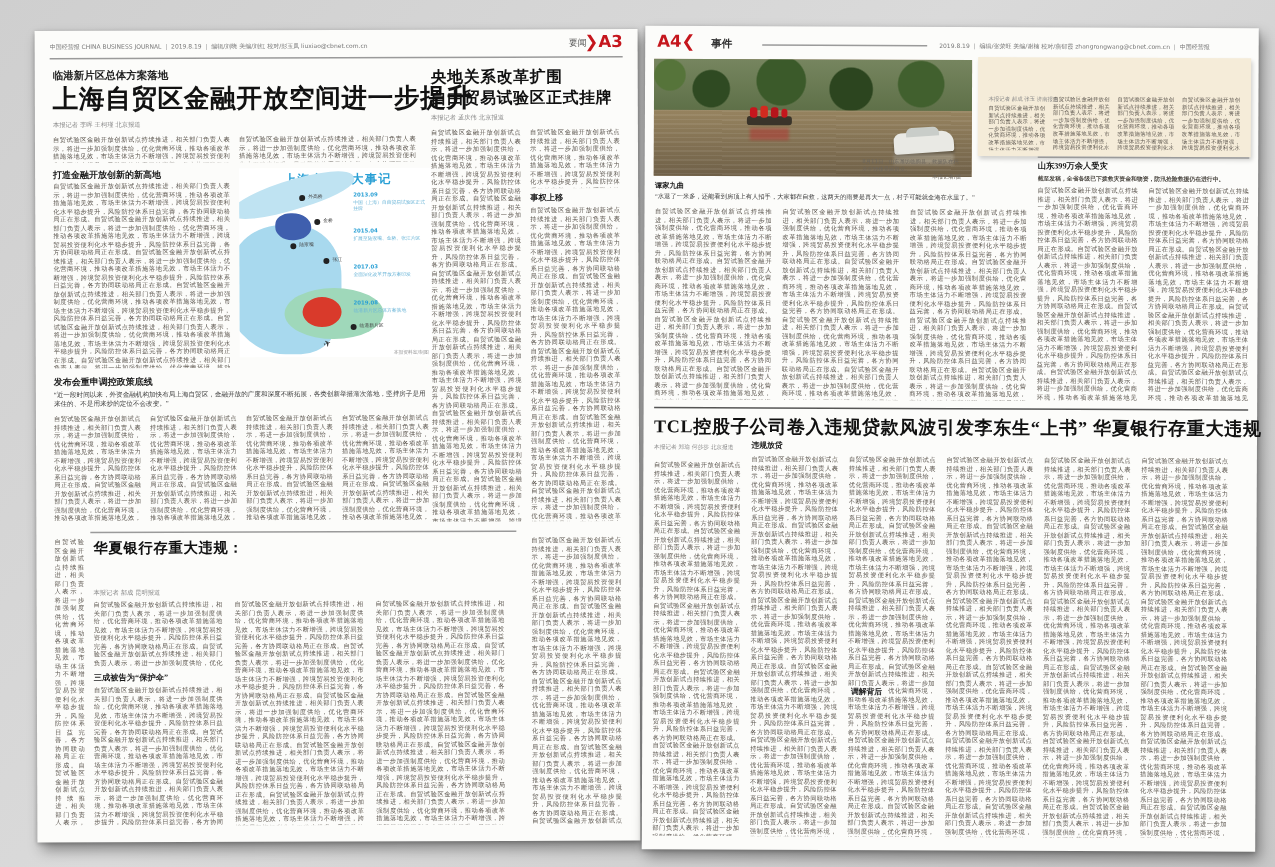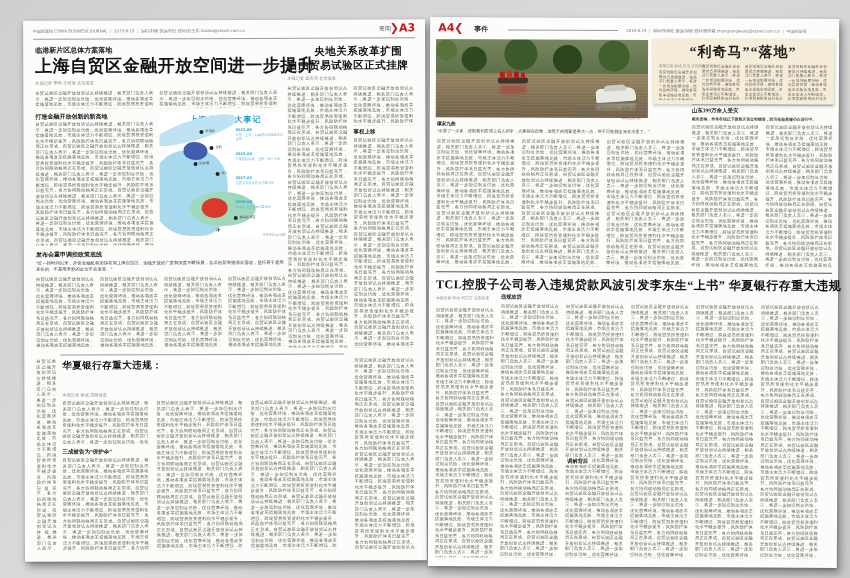--- a/index.html
+++ b/index.html
@@ -108,21 +108,21 @@
     <div class="rule" style="left:36px;width:284px;top:334px;"></div>
     <div class="col" style="left:12px;top:338px;width:20px;height:192px;">自贸试验区金融开放创新试点持续推进，相关部门负责人表示，将进一步加强制度供给，优化营商环境，推动各项改革措施落地见效，市场主体活力不断增强，跨境贸易投资便利化水平稳步提升，风险防控体系日益完善，各方协同联动格局正在形成。自贸试验区金融开放创新试点持续推进，相关部门负责人表示，将进一步加强制度供给，优化营商环境，推动各项改革措施落地见效，市场主体活力不断增强，跨境贸易投资便利化水平稳步提升，风险防控体系日益完善，各方协同联动格局正在形成。自贸试验区金融开放创新试点持续推进，相关部门负责人表示，将进一步加强制度供给，优化营商环境，推动各项改革措施落地见效，市场主体活力不断增强，跨境贸易投资便利化水平稳步提升，风险防控体系日益完善，各方协同联动格局正在形成。自贸试验区金融开放创新试点持续推进，相关部门负责人表示，将进一步加强制度供给，优化营商环境，推动各项改革措施落地见效，市场主体活力不断增强，跨境贸易投资便利化水平稳步提升，风险防控体系日益完善，各方协同联动格局正在形成。</div>
     <div class="abs headline" style="left:38px;top:339px;font-size:9.5px;">华夏银行存重大违规：</div>
     <div class="abs byline" style="left:38px;top:372px;">本报记者 郝成 昆明报道</div>
     <div class="col" style="left:38px;top:380px;width:86px;height:44px;">自贸试验区金融开放创新试点持续推进，相关部门负责人表示，将进一步加强制度供给，优化营商环境，推动各项改革措施落地见效，市场主体活力不断增强，跨境贸易投资便利化水平稳步提升，风险防控体系日益完善，各方协同联动格局正在形成。自贸试验区金融开放创新试点持续推进，相关部门负责人表示，将进一步加强制度供给，优化营商环境，推动各项改革措施落地见效，市场主体活力不断增强，跨境贸易投资便利化水平稳步提升，风险防控体系日益完善，各方协同联动格局正在形成。自贸试验区金融开放创新试点持续推进，相关部门负责人表示，将进一步加强制度供给，优化营商环境，推动各项改革措施落地见效，市场主体活力不断增强，跨境贸易投资便利化水平稳步提升，风险防控体系日益完善，各方协同联动格局正在形成。</div>
     <div class="abs subhead" style="left:38px;top:428px;font-size:5.5px;">三成被告为“保护伞”</div>
     <div class="col" style="left:38px;top:437px;width:86px;height:93px;">自贸试验区金融开放创新试点持续推进，相关部门负责人表示，将进一步加强制度供给，优化营商环境，推动各项改革措施落地见效，市场主体活力不断增强，跨境贸易投资便利化水平稳步提升，风险防控体系日益完善，各方协同联动格局正在形成。自贸试验区金融开放创新试点持续推进，相关部门负责人表示，将进一步加强制度供给，优化营商环境，推动各项改革措施落地见效，市场主体活力不断增强，跨境贸易投资便利化水平稳步提升，风险防控体系日益完善，各方协同联动格局正在形成。自贸试验区金融开放创新试点持续推进，相关部门负责人表示，将进一步加强制度供给，优化营商环境，推动各项改革措施落地见效，市场主体活力不断增强，跨境贸易投资便利化水平稳步提升，风险防控体系日益完善，各方协同联动格局正在形成。自贸试验区金融开放创新试点持续推进，相关部门负责人表示，将进一步加强制度供给，优化营商环境，推动各项改革措施落地见效，市场主体活力不断增强，跨境贸易投资便利化水平稳步提升，风险防控体系日益完善，各方协同联动格局正在形成。自贸试验区金融开放创新试点持续推进，相关部门负责人表示，将进一步加强制度供给，优化营商环境，推动各项改革措施落地见效，市场主体活力不断增强，跨境贸易投资便利化水平稳步提升，风险防控体系日益完善，各方协同联动格局正在形成。</div>
     <div class="col" style="left:132px;top:380px;width:86px;height:150px;">自贸试验区金融开放创新试点持续推进，相关部门负责人表示，将进一步加强制度供给，优化营商环境，推动各项改革措施落地见效，市场主体活力不断增强，跨境贸易投资便利化水平稳步提升，风险防控体系日益完善，各方协同联动格局正在形成。自贸试验区金融开放创新试点持续推进，相关部门负责人表示，将进一步加强制度供给，优化营商环境，推动各项改革措施落地见效，市场主体活力不断增强，跨境贸易投资便利化水平稳步提升，风险防控体系日益完善，各方协同联动格局正在形成。自贸试验区金融开放创新试点持续推进，相关部门负责人表示，将进一步加强制度供给，优化营商环境，推动各项改革措施落地见效，市场主体活力不断增强，跨境贸易投资便利化水平稳步提升，风险防控体系日益完善，各方协同联动格局正在形成。自贸试验区金融开放创新试点持续推进，相关部门负责人表示，将进一步加强制度供给，优化营商环境，推动各项改革措施落地见效，市场主体活力不断增强，跨境贸易投资便利化水平稳步提升，风险防控体系日益完善，各方协同联动格局正在形成。自贸试验区金融开放创新试点持续推进，相关部门负责人表示，将进一步加强制度供给，优化营商环境，推动各项改革措施落地见效，市场主体活力不断增强，跨境贸易投资便利化水平稳步提升，风险防控体系日益完善，各方协同联动格局正在形成。自贸试验区金融开放创新试点持续推进，相关部门负责人表示，将进一步加强制度供给，优化营商环境，推动各项改革措施落地见效，市场主体活力不断增强，跨境贸易投资便利化水平稳步提升，风险防控体系日益完善，各方协同联动格局正在形成。自贸试验区金融开放创新试点持续推进，相关部门负责人表示，将进一步加强制度供给，优化营商环境，推动各项改革措施落地见效，市场主体活力不断增强，跨境贸易投资便利化水平稳步提升，风险防控体系日益完善，各方协同联动格局正在形成。自贸试验区金融开放创新试点持续推进，相关部门负责人表示，将进一步加强制度供给，优化营商环境，推动各项改革措施落地见效，市场主体活力不断增强，跨境贸易投资便利化水平稳步提升，风险防控体系日益完善，各方协同联动格局正在形成。</div>
     <div class="col" style="left:226px;top:380px;width:86px;height:150px;">自贸试验区金融开放创新试点持续推进，相关部门负责人表示，将进一步加强制度供给，优化营商环境，推动各项改革措施落地见效，市场主体活力不断增强，跨境贸易投资便利化水平稳步提升，风险防控体系日益完善，各方协同联动格局正在形成。自贸试验区金融开放创新试点持续推进，相关部门负责人表示，将进一步加强制度供给，优化营商环境，推动各项改革措施落地见效，市场主体活力不断增强，跨境贸易投资便利化水平稳步提升，风险防控体系日益完善，各方协同联动格局正在形成。自贸试验区金融开放创新试点持续推进，相关部门负责人表示，将进一步加强制度供给，优化营商环境，推动各项改革措施落地见效，市场主体活力不断增强，跨境贸易投资便利化水平稳步提升，风险防控体系日益完善，各方协同联动格局正在形成。自贸试验区金融开放创新试点持续推进，相关部门负责人表示，将进一步加强制度供给，优化营商环境，推动各项改革措施落地见效，市场主体活力不断增强，跨境贸易投资便利化水平稳步提升，风险防控体系日益完善，各方协同联动格局正在形成。自贸试验区金融开放创新试点持续推进，相关部门负责人表示，将进一步加强制度供给，优化营商环境，推动各项改革措施落地见效，市场主体活力不断增强，跨境贸易投资便利化水平稳步提升，风险防控体系日益完善，各方协同联动格局正在形成。自贸试验区金融开放创新试点持续推进，相关部门负责人表示，将进一步加强制度供给，优化营商环境，推动各项改革措施落地见效，市场主体活力不断增强，跨境贸易投资便利化水平稳步提升，风险防控体系日益完善，各方协同联动格局正在形成。自贸试验区金融开放创新试点持续推进，相关部门负责人表示，将进一步加强制度供给，优化营商环境，推动各项改革措施落地见效，市场主体活力不断增强，跨境贸易投资便利化水平稳步提升，风险防控体系日益完善，各方协同联动格局正在形成。自贸试验区金融开放创新试点持续推进，相关部门负责人表示，将进一步加强制度供给，优化营商环境，推动各项改革措施落地见效，市场主体活力不断增强，跨境贸易投资便利化水平稳步提升，风险防控体系日益完善，各方协同联动格局正在形成。</div>
 
-    <div class="abs headline" style="left:264px;top:25px;font-size:10.5px;margin-left:27px;">央地关系改革扩围</div>
+    <div class="abs headline" style="left:264px;top:25px;font-size:10.5px;">央地关系改革扩围</div>
     <div class="abs headline" style="left:264px;top:39px;font-size:10.5px;">自由贸易试验区正式挂牌</div>
     <div class="abs byline" style="left:264px;top:56px;">本报记者 孟庆伟 北京报道</div>
     <div class="col" style="left:264px;top:66px;width:60px;height:262px;">自贸试验区金融开放创新试点持续推进，相关部门负责人表示，将进一步加强制度供给，优化营商环境，推动各项改革措施落地见效，市场主体活力不断增强，跨境贸易投资便利化水平稳步提升，风险防控体系日益完善，各方协同联动格局正在形成。自贸试验区金融开放创新试点持续推进，相关部门负责人表示，将进一步加强制度供给，优化营商环境，推动各项改革措施落地见效，市场主体活力不断增强，跨境贸易投资便利化水平稳步提升，风险防控体系日益完善，各方协同联动格局正在形成。自贸试验区金融开放创新试点持续推进，相关部门负责人表示，将进一步加强制度供给，优化营商环境，推动各项改革措施落地见效，市场主体活力不断增强，跨境贸易投资便利化水平稳步提升，风险防控体系日益完善，各方协同联动格局正在形成。自贸试验区金融开放创新试点持续推进，相关部门负责人表示，将进一步加强制度供给，优化营商环境，推动各项改革措施落地见效，市场主体活力不断增强，跨境贸易投资便利化水平稳步提升，风险防控体系日益完善，各方协同联动格局正在形成。自贸试验区金融开放创新试点持续推进，相关部门负责人表示，将进一步加强制度供给，优化营商环境，推动各项改革措施落地见效，市场主体活力不断增强，跨境贸易投资便利化水平稳步提升，风险防控体系日益完善，各方协同联动格局正在形成。自贸试验区金融开放创新试点持续推进，相关部门负责人表示，将进一步加强制度供给，优化营商环境，推动各项改革措施落地见效，市场主体活力不断增强，跨境贸易投资便利化水平稳步提升，风险防控体系日益完善，各方协同联动格局正在形成。自贸试验区金融开放创新试点持续推进，相关部门负责人表示，将进一步加强制度供给，优化营商环境，推动各项改革措施落地见效，市场主体活力不断增强，跨境贸易投资便利化水平稳步提升，风险防控体系日益完善，各方协同联动格局正在形成。自贸试验区金融开放创新试点持续推进，相关部门负责人表示，将进一步加强制度供给，优化营商环境，推动各项改革措施落地见效，市场主体活力不断增强，跨境贸易投资便利化水平稳步提升，风险防控体系日益完善，各方协同联动格局正在形成。自贸试验区金融开放创新试点持续推进，相关部门负责人表示，将进一步加强制度供给，优化营商环境，推动各项改革措施落地见效，市场主体活力不断增强，跨境贸易投资便利化水平稳步提升，风险防控体系日益完善，各方协同联动格局正在形成。自贸试验区金融开放创新试点持续推进，相关部门负责人表示，将进一步加强制度供给，优化营商环境，推动各项改革措施落地见效，市场主体活力不断增强，跨境贸易投资便利化水平稳步提升，风险防控体系日益完善，各方协同联动格局正在形成。自贸试验区金融开放创新试点持续推进，相关部门负责人表示，将进一步加强制度供给，优化营商环境，推动各项改革措施落地见效，市场主体活力不断增强，跨境贸易投资便利化水平稳步提升，风险防控体系日益完善，各方协同联动格局正在形成。自贸试验区金融开放创新试点持续推进，相关部门负责人表示，将进一步加强制度供给，优化营商环境，推动各项改革措施落地见效，市场主体活力不断增强，跨境贸易投资便利化水平稳步提升，风险防控体系日益完善，各方协同联动格局正在形成。</div>
     <div class="col" style="left:330px;top:66px;width:60px;height:40px;">自贸试验区金融开放创新试点持续推进，相关部门负责人表示，将进一步加强制度供给，优化营商环境，推动各项改革措施落地见效，市场主体活力不断增强，跨境贸易投资便利化水平稳步提升，风险防控体系日益完善，各方协同联动格局正在形成。自贸试验区金融开放创新试点持续推进，相关部门负责人表示，将进一步加强制度供给，优化营商环境，推动各项改革措施落地见效，市场主体活力不断增强，跨境贸易投资便利化水平稳步提升，风险防控体系日益完善，各方协同联动格局正在形成。自贸试验区金融开放创新试点持续推进，相关部门负责人表示，将进一步加强制度供给，优化营商环境，推动各项改革措施落地见效，市场主体活力不断增强，跨境贸易投资便利化水平稳步提升，风险防控体系日益完善，各方协同联动格局正在形成。</div>
     <div class="abs subhead" style="left:330px;top:109px;font-size:5.5px;">事权上移</div>
     <div class="col" style="left:330px;top:118px;width:60px;height:210px;">自贸试验区金融开放创新试点持续推进，相关部门负责人表示，将进一步加强制度供给，优化营商环境，推动各项改革措施落地见效，市场主体活力不断增强，跨境贸易投资便利化水平稳步提升，风险防控体系日益完善，各方协同联动格局正在形成。自贸试验区金融开放创新试点持续推进，相关部门负责人表示，将进一步加强制度供给，优化营商环境，推动各项改革措施落地见效，市场主体活力不断增强，跨境贸易投资便利化水平稳步提升，风险防控体系日益完善，各方协同联动格局正在形成。自贸试验区金融开放创新试点持续推进，相关部门负责人表示，将进一步加强制度供给，优化营商环境，推动各项改革措施落地见效，市场主体活力不断增强，跨境贸易投资便利化水平稳步提升，风险防控体系日益完善，各方协同联动格局正在形成。自贸试验区金融开放创新试点持续推进，相关部门负责人表示，将进一步加强制度供给，优化营商环境，推动各项改革措施落地见效，市场主体活力不断增强，跨境贸易投资便利化水平稳步提升，风险防控体系日益完善，各方协同联动格局正在形成。自贸试验区金融开放创新试点持续推进，相关部门负责人表示，将进一步加强制度供给，优化营商环境，推动各项改革措施落地见效，市场主体活力不断增强，跨境贸易投资便利化水平稳步提升，风险防控体系日益完善，各方协同联动格局正在形成。自贸试验区金融开放创新试点持续推进，相关部门负责人表示，将进一步加强制度供给，优化营商环境，推动各项改革措施落地见效，市场主体活力不断增强，跨境贸易投资便利化水平稳步提升，风险防控体系日益完善，各方协同联动格局正在形成。自贸试验区金融开放创新试点持续推进，相关部门负责人表示，将进一步加强制度供给，优化营商环境，推动各项改革措施落地见效，市场主体活力不断增强，跨境贸易投资便利化水平稳步提升，风险防控体系日益完善，各方协同联动格局正在形成。自贸试验区金融开放创新试点持续推进，相关部门负责人表示，将进一步加强制度供给，优化营商环境，推动各项改革措施落地见效，市场主体活力不断增强，跨境贸易投资便利化水平稳步提升，风险防控体系日益完善，各方协同联动格局正在形成。自贸试验区金融开放创新试点持续推进，相关部门负责人表示，将进一步加强制度供给，优化营商环境，推动各项改革措施落地见效，市场主体活力不断增强，跨境贸易投资便利化水平稳步提升，风险防控体系日益完善，各方协同联动格局正在形成。自贸试验区金融开放创新试点持续推进，相关部门负责人表示，将进一步加强制度供给，优化营商环境，推动各项改革措施落地见效，市场主体活力不断增强，跨境贸易投资便利化水平稳步提升，风险防控体系日益完善，各方协同联动格局正在形成。</div>
     <div class="col" style="left:330px;top:338px;width:60px;height:192px;">自贸试验区金融开放创新试点持续推进，相关部门负责人表示，将进一步加强制度供给，优化营商环境，推动各项改革措施落地见效，市场主体活力不断增强，跨境贸易投资便利化水平稳步提升，风险防控体系日益完善，各方协同联动格局正在形成。自贸试验区金融开放创新试点持续推进，相关部门负责人表示，将进一步加强制度供给，优化营商环境，推动各项改革措施落地见效，市场主体活力不断增强，跨境贸易投资便利化水平稳步提升，风险防控体系日益完善，各方协同联动格局正在形成。自贸试验区金融开放创新试点持续推进，相关部门负责人表示，将进一步加强制度供给，优化营商环境，推动各项改革措施落地见效，市场主体活力不断增强，跨境贸易投资便利化水平稳步提升，风险防控体系日益完善，各方协同联动格局正在形成。自贸试验区金融开放创新试点持续推进，相关部门负责人表示，将进一步加强制度供给，优化营商环境，推动各项改革措施落地见效，市场主体活力不断增强，跨境贸易投资便利化水平稳步提升，风险防控体系日益完善，各方协同联动格局正在形成。自贸试验区金融开放创新试点持续推进，相关部门负责人表示，将进一步加强制度供给，优化营商环境，推动各项改革措施落地见效，市场主体活力不断增强，跨境贸易投资便利化水平稳步提升，风险防控体系日益完善，各方协同联动格局正在形成。自贸试验区金融开放创新试点持续推进，相关部门负责人表示，将进一步加强制度供给，优化营商环境，推动各项改革措施落地见效，市场主体活力不断增强，跨境贸易投资便利化水平稳步提升，风险防控体系日益完善，各方协同联动格局正在形成。自贸试验区金融开放创新试点持续推进，相关部门负责人表示，将进一步加强制度供给，优化营商环境，推动各项改革措施落地见效，市场主体活力不断增强，跨境贸易投资便利化水平稳步提升，风险防控体系日益完善，各方协同联动格局正在形成。自贸试验区金融开放创新试点持续推进，相关部门负责人表示，将进一步加强制度供给，优化营商环境，推动各项改革措施落地见效，市场主体活力不断增强，跨境贸易投资便利化水平稳步提升，风险防控体系日益完善，各方协同联动格局正在形成。自贸试验区金融开放创新试点持续推进，相关部门负责人表示，将进一步加强制度供给，优化营商环境，推动各项改革措施落地见效，市场主体活力不断增强，跨境贸易投资便利化水平稳步提升，风险防控体系日益完善，各方协同联动格局正在形成。</div>
   </div>
 
   <div id="right-page" class="page">
@@ -147,21 +147,20 @@
       <div class="ph" style="left:71px;top:31px;width:5px;height:8px;background:#d22a1f;border-radius:2px;"></div>
       <div class="ph" style="left:78px;top:32px;width:5px;height:7px;background:#b5151b;border-radius:2px;"></div>
       <div class="ph" style="left:85px;top:33px;width:4px;height:6px;background:#c5161d;border-radius:2px;"></div>
       <div class="ph" style="left:64px;top:46px;width:26px;height:8px;background:#c5161d;opacity:.35;filter:blur(1px);"></div>
       <div class="ph" style="left:160px;top:48px;width:40px;height:14px;background:#e9e9e4;border-radius:5px 8px 2px 2px;transform:rotate(-4deg);box-shadow:0 2px 2px rgba(0,0,0,.3);"></div>
       <div class="ph" style="left:168px;top:45px;width:22px;height:6px;background:#c9cdc9;border-radius:4px 4px 0 0;transform:rotate(-4deg);"></div>
       <div class="ph" style="left:160px;top:62px;width:40px;height:8px;background:#dcdcd4;opacity:.3;filter:blur(1px);"></div>
     </div>
 
     <div id="lead-box" class="abs" style="left:222px;top:20px;width:182px;height:66px;">
-      <div class="abs lead-hl" style="left:0;width:182px;top:5px;">“利奇马”“落地”</div>
       <div class="abs byline" style="left:7px;top:26px;font-size:3.6px;">本报记者 郝成 张玉 济南报道</div>
       <div class="col" style="left:7px;top:32px;width:38px;height:30px;font-size:3.6px;line-height:4.6px;">自贸试验区金融开放创新试点持续推进，相关部门负责人表示，将进一步加强制度供给，优化营商环境，推动各项改革措施落地见效，市场主体活力不断增强，跨境贸易投资便利化水平稳步提升，风险防控体系日益完善，各方协同联动格局正在形成。自贸试验区金融开放创新试点持续推进，相关部门负责人表示，将进一步加强制度供给，优化营商环境，推动各项改革措施落地见效，市场主体活力不断增强，跨境贸易投资便利化水平稳步提升，风险防控体系日益完善，各方协同联动格局正在形成。</div>
       <div class="col" style="left:50px;top:26px;width:38px;height:36px;font-size:3.6px;line-height:4.6px;">自贸试验区金融开放创新试点持续推进，相关部门负责人表示，将进一步加强制度供给，优化营商环境，推动各项改革措施落地见效，市场主体活力不断增强，跨境贸易投资便利化水平稳步提升，风险防控体系日益完善，各方协同联动格局正在形成。自贸试验区金融开放创新试点持续推进，相关部门负责人表示，将进一步加强制度供给，优化营商环境，推动各项改革措施落地见效，市场主体活力不断增强，跨境贸易投资便利化水平稳步提升，风险防控体系日益完善，各方协同联动格局正在形成。</div>
       <div class="col" style="left:93px;top:26px;width:38px;height:36px;font-size:3.6px;line-height:4.6px;">自贸试验区金融开放创新试点持续推进，相关部门负责人表示，将进一步加强制度供给，优化营商环境，推动各项改革措施落地见效，市场主体活力不断增强，跨境贸易投资便利化水平稳步提升，风险防控体系日益完善，各方协同联动格局正在形成。自贸试验区金融开放创新试点持续推进，相关部门负责人表示，将进一步加强制度供给，优化营商环境，推动各项改革措施落地见效，市场主体活力不断增强，跨境贸易投资便利化水平稳步提升，风险防控体系日益完善，各方协同联动格局正在形成。</div>
       <div class="col" style="left:136px;top:26px;width:39px;height:36px;font-size:3.6px;line-height:4.6px;">自贸试验区金融开放创新试点持续推进，相关部门负责人表示，将进一步加强制度供给，优化营商环境，推动各项改革措施落地见效，市场主体活力不断增强，跨境贸易投资便利化水平稳步提升，风险防控体系日益完善，各方协同联动格局正在形成。自贸试验区金融开放创新试点持续推进，相关部门负责人表示，将进一步加强制度供给，优化营商环境，推动各项改革措施落地见效，市场主体活力不断增强，跨境贸易投资便利化水平稳步提升，风险防控体系日益完善，各方协同联动格局正在形成。</div>
     </div>
 
     <div class="abs capt" style="left:145px;top:88px;width:66px;height:10px;">8月11日，山东潍坊临朐县，救援队在积水中转移受困群众。</div>
     <div class="abs capt" style="left:145px;top:98px;width:66px;text-align:right;">本报记者/摄</div>
 

